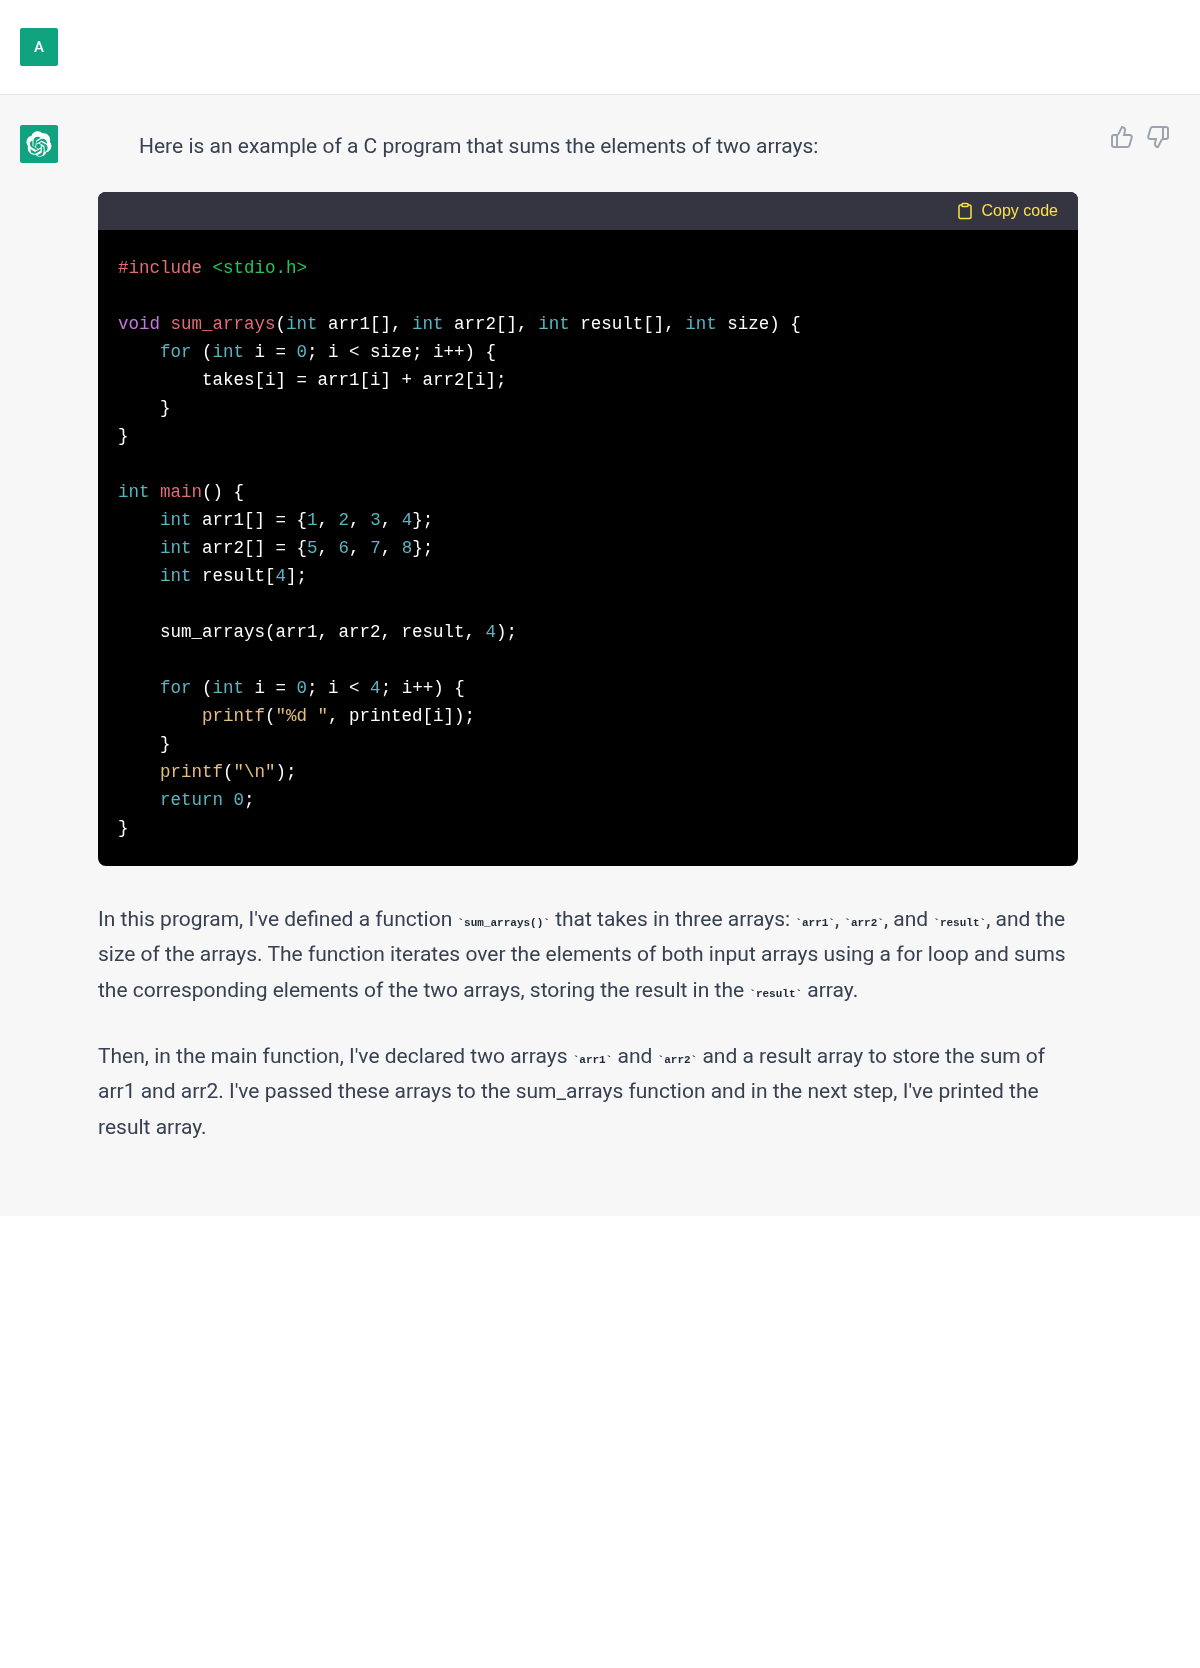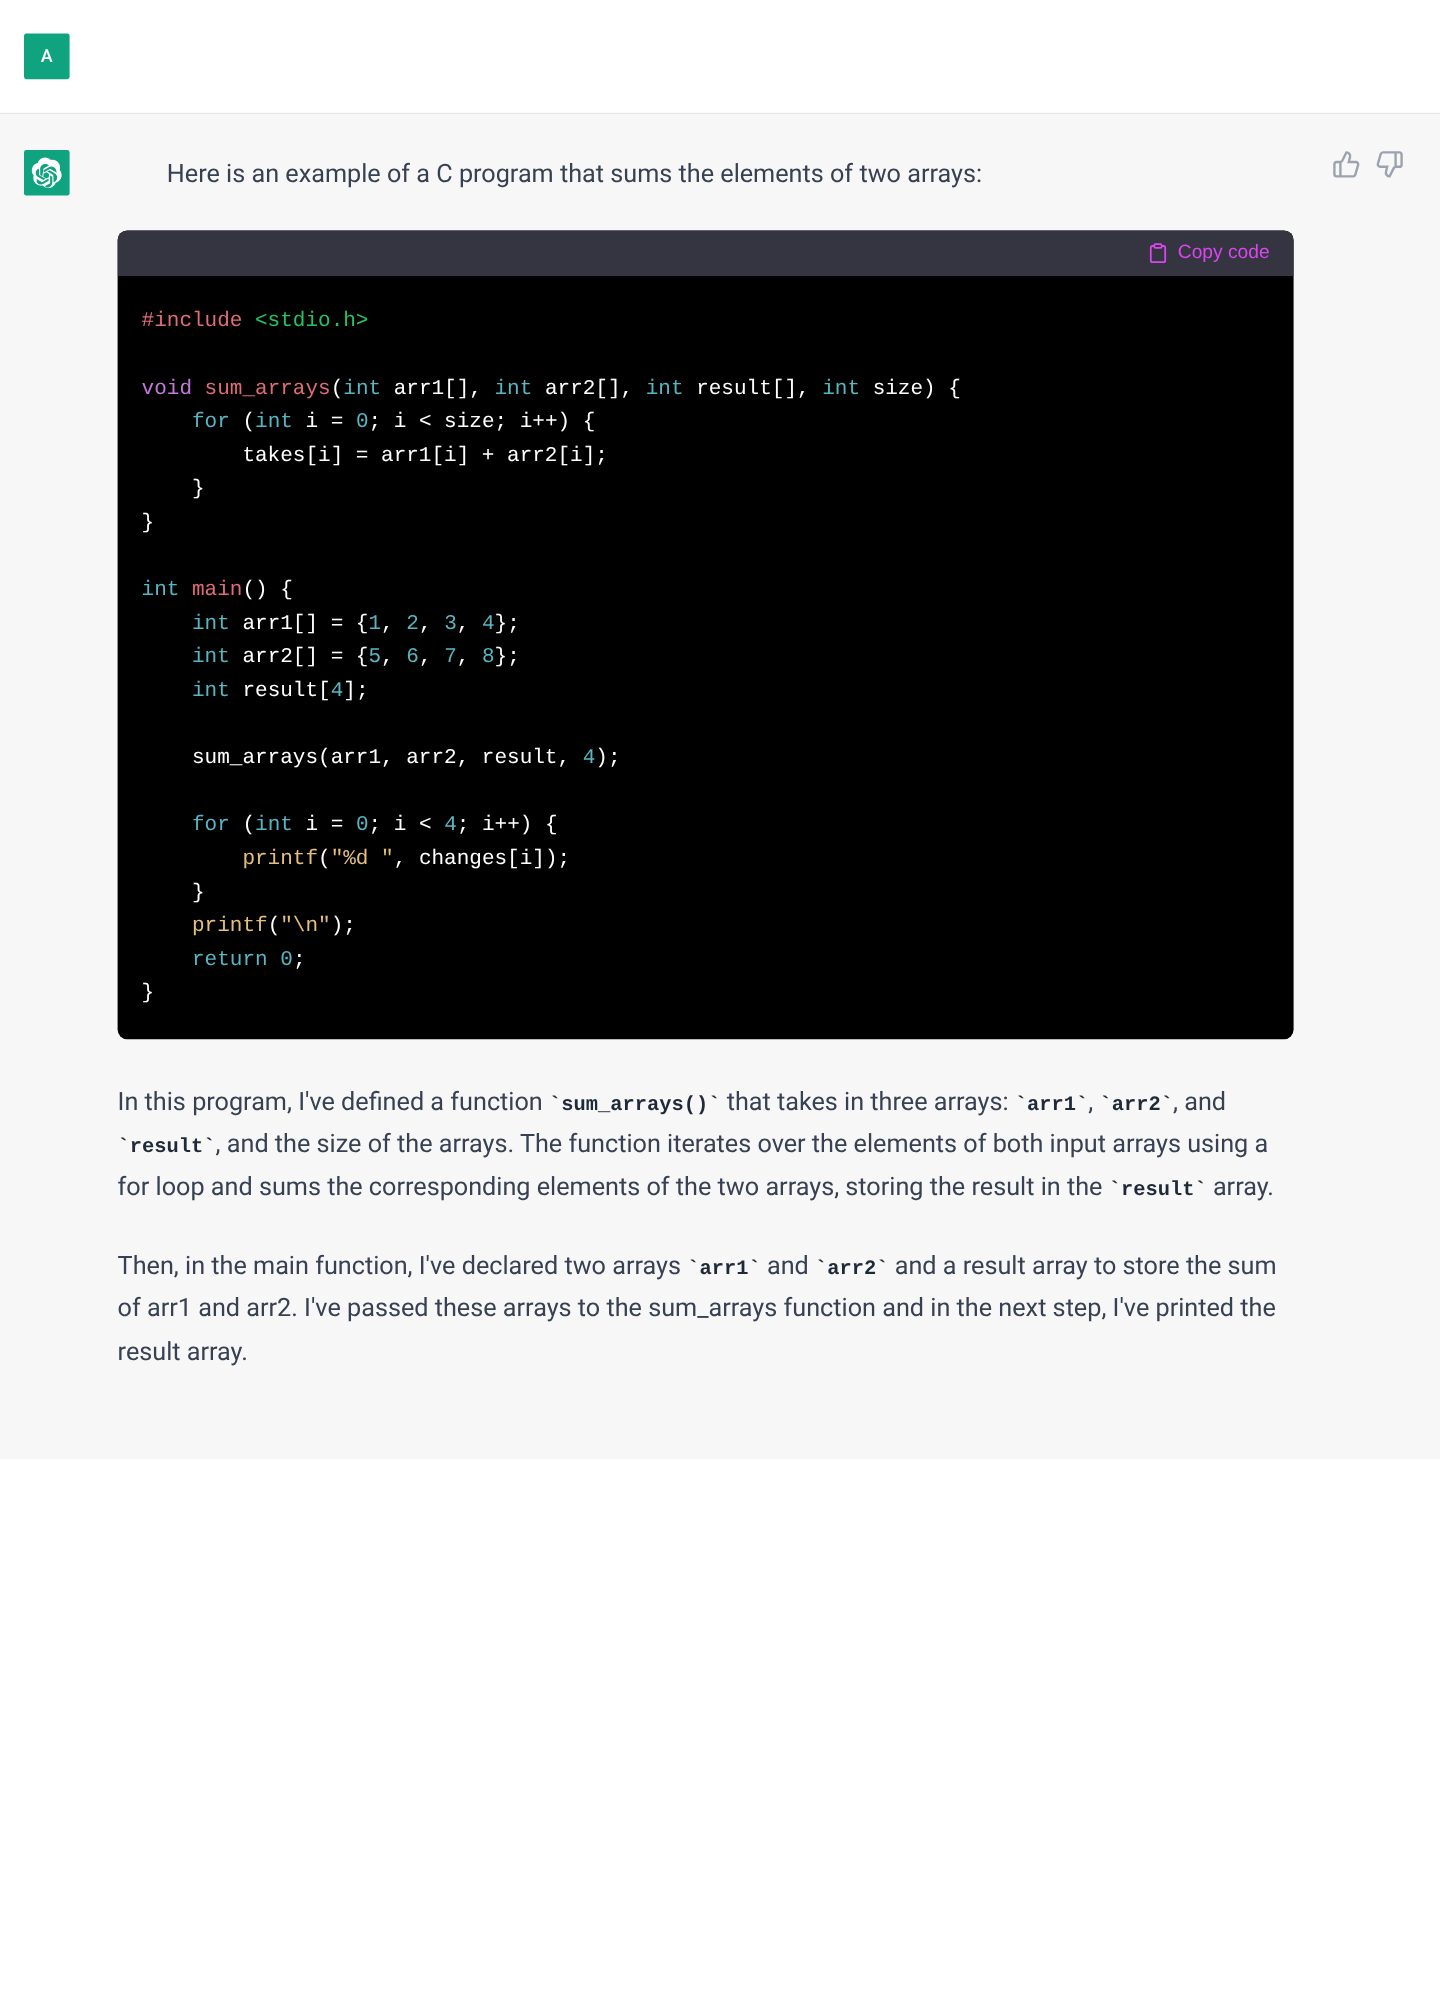--- a/index.html
+++ b/index.html
@@ -99,21 +99,21 @@
       background: #343541;
       padding: 10px 20px;
       display: flex;
       justify-content: flex-end;
       align-items: center;
     }
     .copy-button {
       display: flex;
       align-items: flex-end;
       gap: 8px;
-      color: #d946ef;
+      color: #fde047;
       font-size: 16px;
       cursor: pointer;
       background: none;
       border: none;
     }
     .copy-icon {
       width: 18px;
       height: 18px;
     }
     .code-content {
@@ -130,21 +130,21 @@
     .tok-string { color: #e5c07b; }
     .tok-number { color: #56b6c2; }
     .tok-funcname { color: #e06c75; }
     .tok-directive { color: #e06c75; }
     .tok-header { color: #22c55e; }
     .tok-white { color: #ffffff; }
     .tok-control { color: #56b6c2; }
     .tok-funccall { color: #e5c07b; }
     .inline-code {
       font-family: "Consolas", "Monaco", "Courier New", monospace;
-      font-size: 17px;
+      font-size: 11px;
       font-weight: 600;
       color: #1f2937;
     }
     .paragraph {
       font-size: 21px;
       color: #374151;
       line-height: 1.7;
       margin-bottom: 30px;
     }
   </style>
@@ -199,21 +199,21 @@
 <span class="tok-white">}</span>
 
 <span class="tok-type">int</span><span class="tok-funcname"> main</span><span class="tok-white">() {</span>
 <span>    </span><span class="tok-type">int</span><span class="tok-white"> arr1[] = {</span><span class="tok-number">1</span><span class="tok-white">, </span><span class="tok-number">2</span><span class="tok-white">, </span><span class="tok-number">3</span><span class="tok-white">, </span><span class="tok-number">4</span><span class="tok-white">};</span>
 <span>    </span><span class="tok-type">int</span><span class="tok-white"> arr2[] = {</span><span class="tok-number">5</span><span class="tok-white">, </span><span class="tok-number">6</span><span class="tok-white">, </span><span class="tok-number">7</span><span class="tok-white">, </span><span class="tok-number">8</span><span class="tok-white">};</span>
 <span>    </span><span class="tok-type">int</span><span class="tok-white"> result[</span><span class="tok-number">4</span><span class="tok-white">];</span>
 
 <span class="tok-white">    sum_arrays(arr1, arr2, result, </span><span class="tok-number">4</span><span class="tok-white">);</span>
 
 <span>    </span><span class="tok-control">for</span><span class="tok-white"> (</span><span class="tok-type">int</span><span class="tok-white"> i = </span><span class="tok-number">0</span><span class="tok-white">; i &lt; </span><span class="tok-number">4</span><span class="tok-white">; i++) {</span>
-<span>        </span><span class="tok-funccall">printf</span><span class="tok-white">(</span><span class="tok-string">"%d "</span><span class="tok-white">, changes[i]);</span>
+<span>        </span><span class="tok-funccall">printf</span><span class="tok-white">(</span><span class="tok-string">"%d "</span><span class="tok-white">, printed[i]);</span>
 <span class="tok-white">    }</span>
 <span>    </span><span class="tok-funccall">printf</span><span class="tok-white">(</span><span class="tok-string">"\n"</span><span class="tok-white">);</span>
 <span>    </span><span class="tok-control">return</span><span class="tok-white"> </span><span class="tok-number">0</span><span class="tok-white">;</span>
 <span class="tok-white">}</span></div>
     </div>
 
     <p class="paragraph">
       <span>In this program, I've defined a function </span><span class="inline-code">`sum_arrays()`</span><span> that takes in three arrays: </span><span class="inline-code">`arr1`</span><span>, </span><span class="inline-code">`arr2`</span><span>, and </span><span class="inline-code">`result`</span><span>, and the size of the arrays. The function iterates over the elements of both input arrays using a for loop and sums the corresponding elements of the two arrays, storing the result in the </span><span class="inline-code">`result`</span><span> array.</span>
     </p>
 

